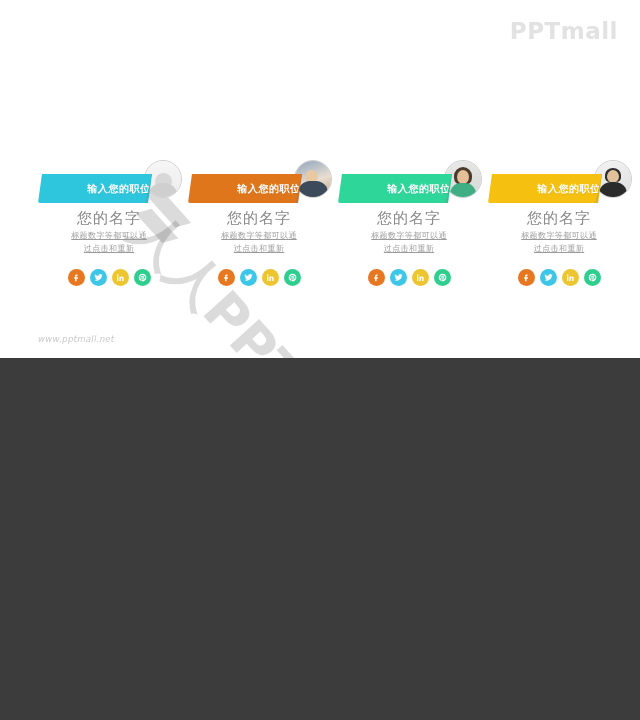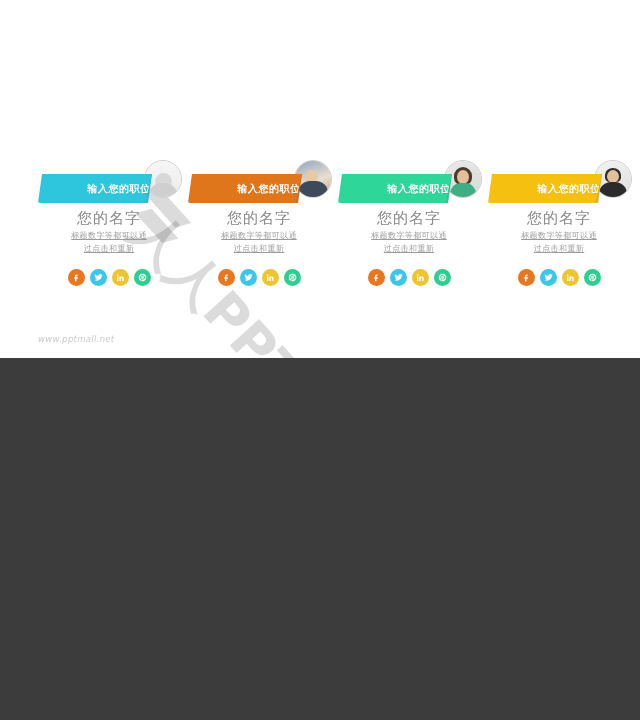--- a/index.html
+++ b/index.html
@@ -138,20 +138,21 @@
 
   .hidden-text { position: absolute; width: 1px; height: 1px; overflow: hidden; opacity: 0; }
 </style>
 </head>
 <body>
 
 <div class="page">
 
   <div class="section section-light">
 
+    <div class="brand-logo">PPTmall</div>
 
     <div class="wm-chev wm-chev-light">
       <span></span>
         <span></span>
     </div>
     <div class="watermark wm-light">人人PPT</div>
 
     <div class="cards cards-light">
         <div class="card">
           <div class="avatar av-a">

